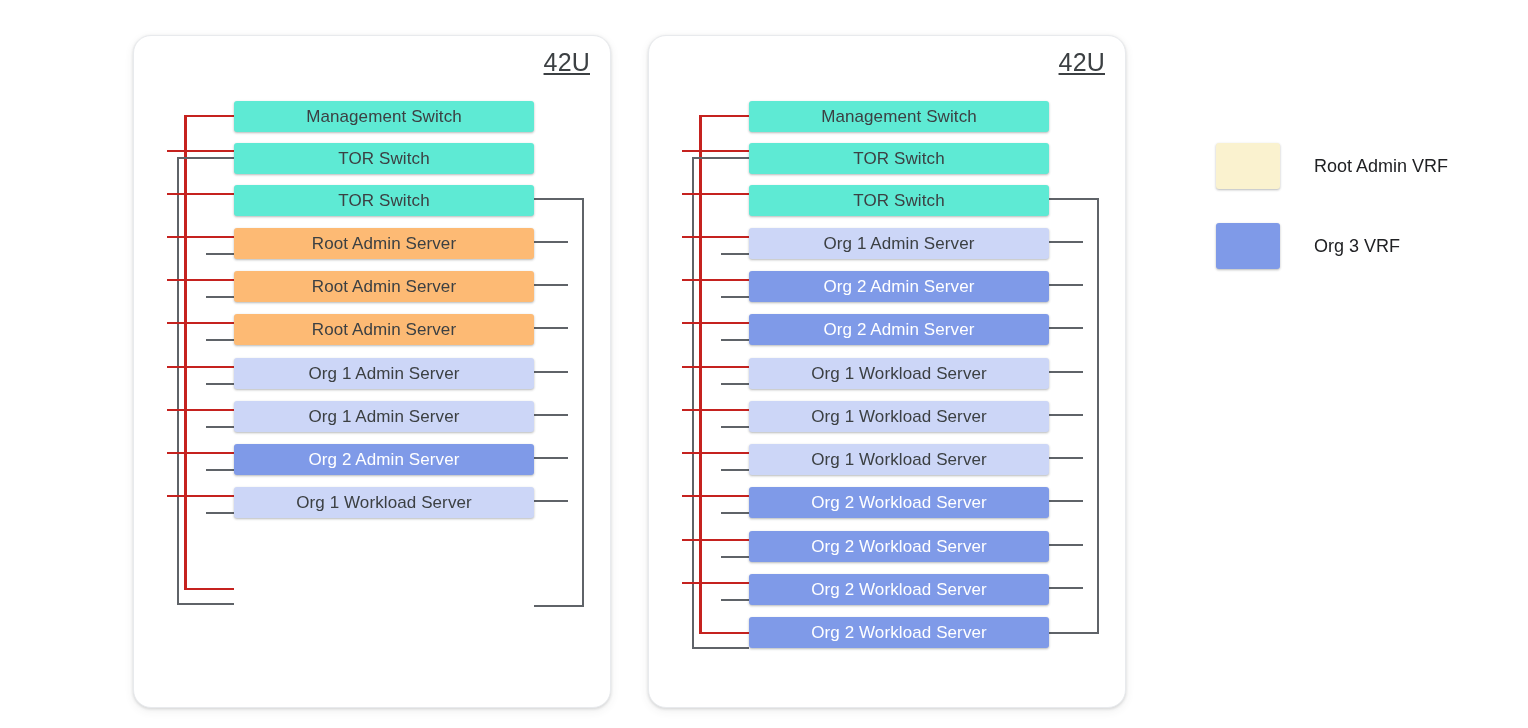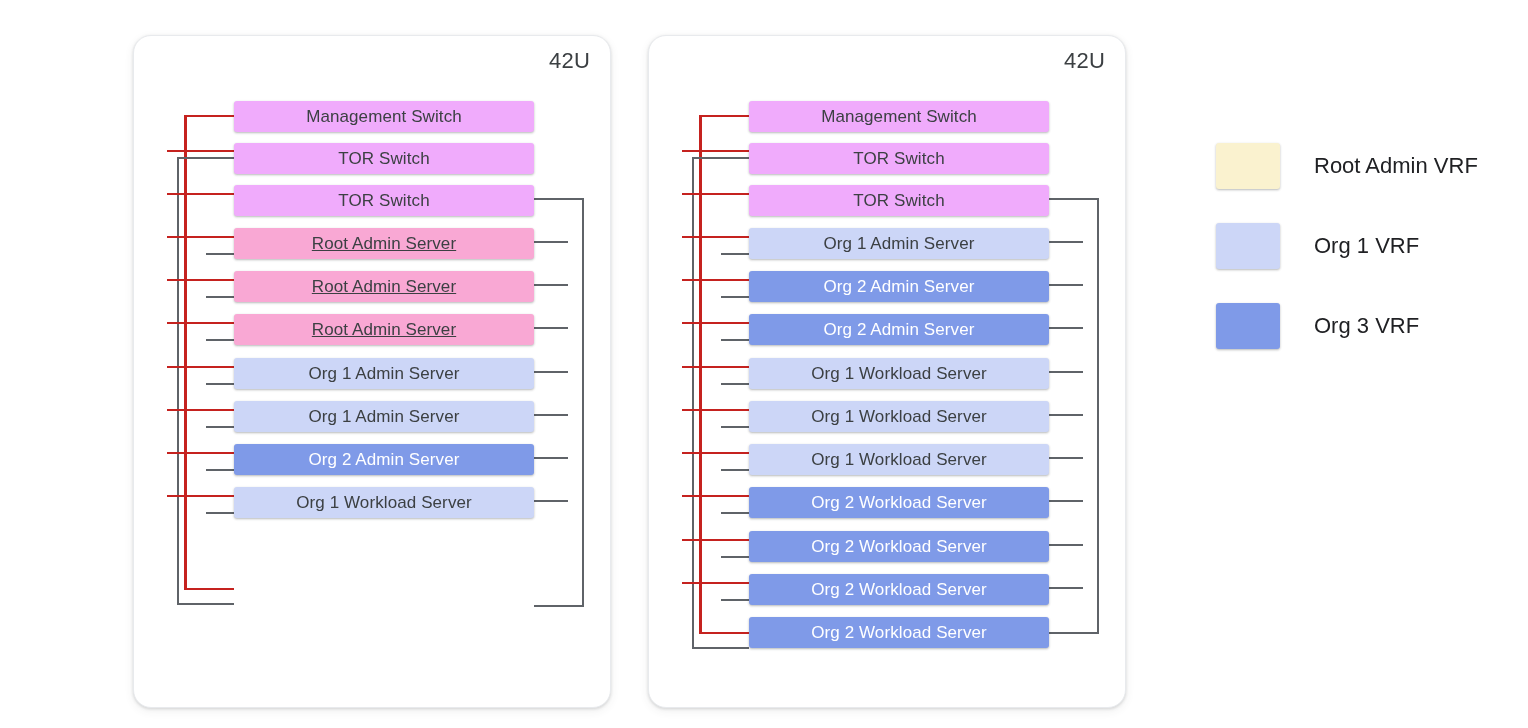--- a/index.html
+++ b/index.html
@@ -17,24 +17,25 @@
     position:absolute;
     background:#ffffff;
     border:1px solid #e8eaed;
     border-radius:18px;
     box-shadow:0 1px 3px rgba(60,64,67,.18), 0 3px 10px rgba(60,64,67,.08);
     box-sizing:border-box;
   }
   .rack-cap{
     position:absolute;
     right:20px;top:12px;
-    font-size:22px;
+    font-size:25px;
     color:#3c4043;
     letter-spacing:.2px;
     white-space:nowrap;
+    text-decoration:underline;
   }
 
   
   .wire{position:absolute;}
   .wire.red{background:#c5221f;}
   .wire.gray{background:#5f6368;}
   .wire.hr{height:2px;}
   .wire.vt{width:3px;}
   .wire.gv{width:2px;}
 
@@ -44,43 +45,43 @@
     box-sizing:border-box;
     border-radius:3px;
     display:flex;
     align-items:center;
     justify-content:center;
     font-size:17px;
     letter-spacing:.1px;
     white-space:nowrap;
     box-shadow:0 1px 2px rgba(60,64,67,.26), 0 1px 3px rgba(60,64,67,.12);
   }
-  .dev.neutral{background:#f0abfc;color:#3c4043;}
-  .dev.vrf-root{background:#f9a8d4;color:#3c4043;text-decoration:underline;}
+  .dev.neutral{background:#5eead4;color:#3c4043;}
+  .dev.vrf-root{background:#fdba74;color:#3c4043;}
   .dev.vrf-org1{background:#ccd6f7;color:#3c4043;}
   .dev.vrf-org2{background:#7f9ae8;color:#ffffff;}
 
   
   #legend{position:absolute;left:1216px;top:143px;width:300px;}
   .legend-row{
     position:relative;
     height:46px;
     margin-bottom:34px;
     display:flex;
     align-items:center;
   }
   .legend-swatch{
     width:64px;height:46px;
     border-radius:3px;
     flex:0 0 auto;
     box-shadow:0 1px 2px rgba(60,64,67,.26), 0 1px 3px rgba(60,64,67,.12);
   }
   .legend-label{
     margin-left:34px;
-    font-size:22px;
+    font-size:18px;
     color:#202124;
     white-space:nowrap;
   }
   .sw-root{background:#faf2cf;}
   .sw-org1{background:#ccd6f7;}
   .sw-org2{background:#7f9ae8;}
 </style>
 </head>
 <body>
 
@@ -242,22 +243,18 @@
   <div class="dev vrf-org2" style="left:749px;top:617px;width:300px;height:31px;">
       <span>Org 2 Workload Server</span>
     </div>
 
   <div id="legend">
     <div class="legend-row">
       <div class="legend-swatch sw-root"></div>
       <div class="legend-label">Root Admin VRF</div>
     </div>
     <div class="legend-row">
-      <div class="legend-swatch sw-org1"></div>
-      <div class="legend-label">Org 1 VRF</div>
-    </div>
-    <div class="legend-row">
       <div class="legend-swatch sw-org2"></div>
       <div class="legend-label">Org 3 VRF</div>
     </div>
   </div>
 
 </div>
 
 </body></html>

